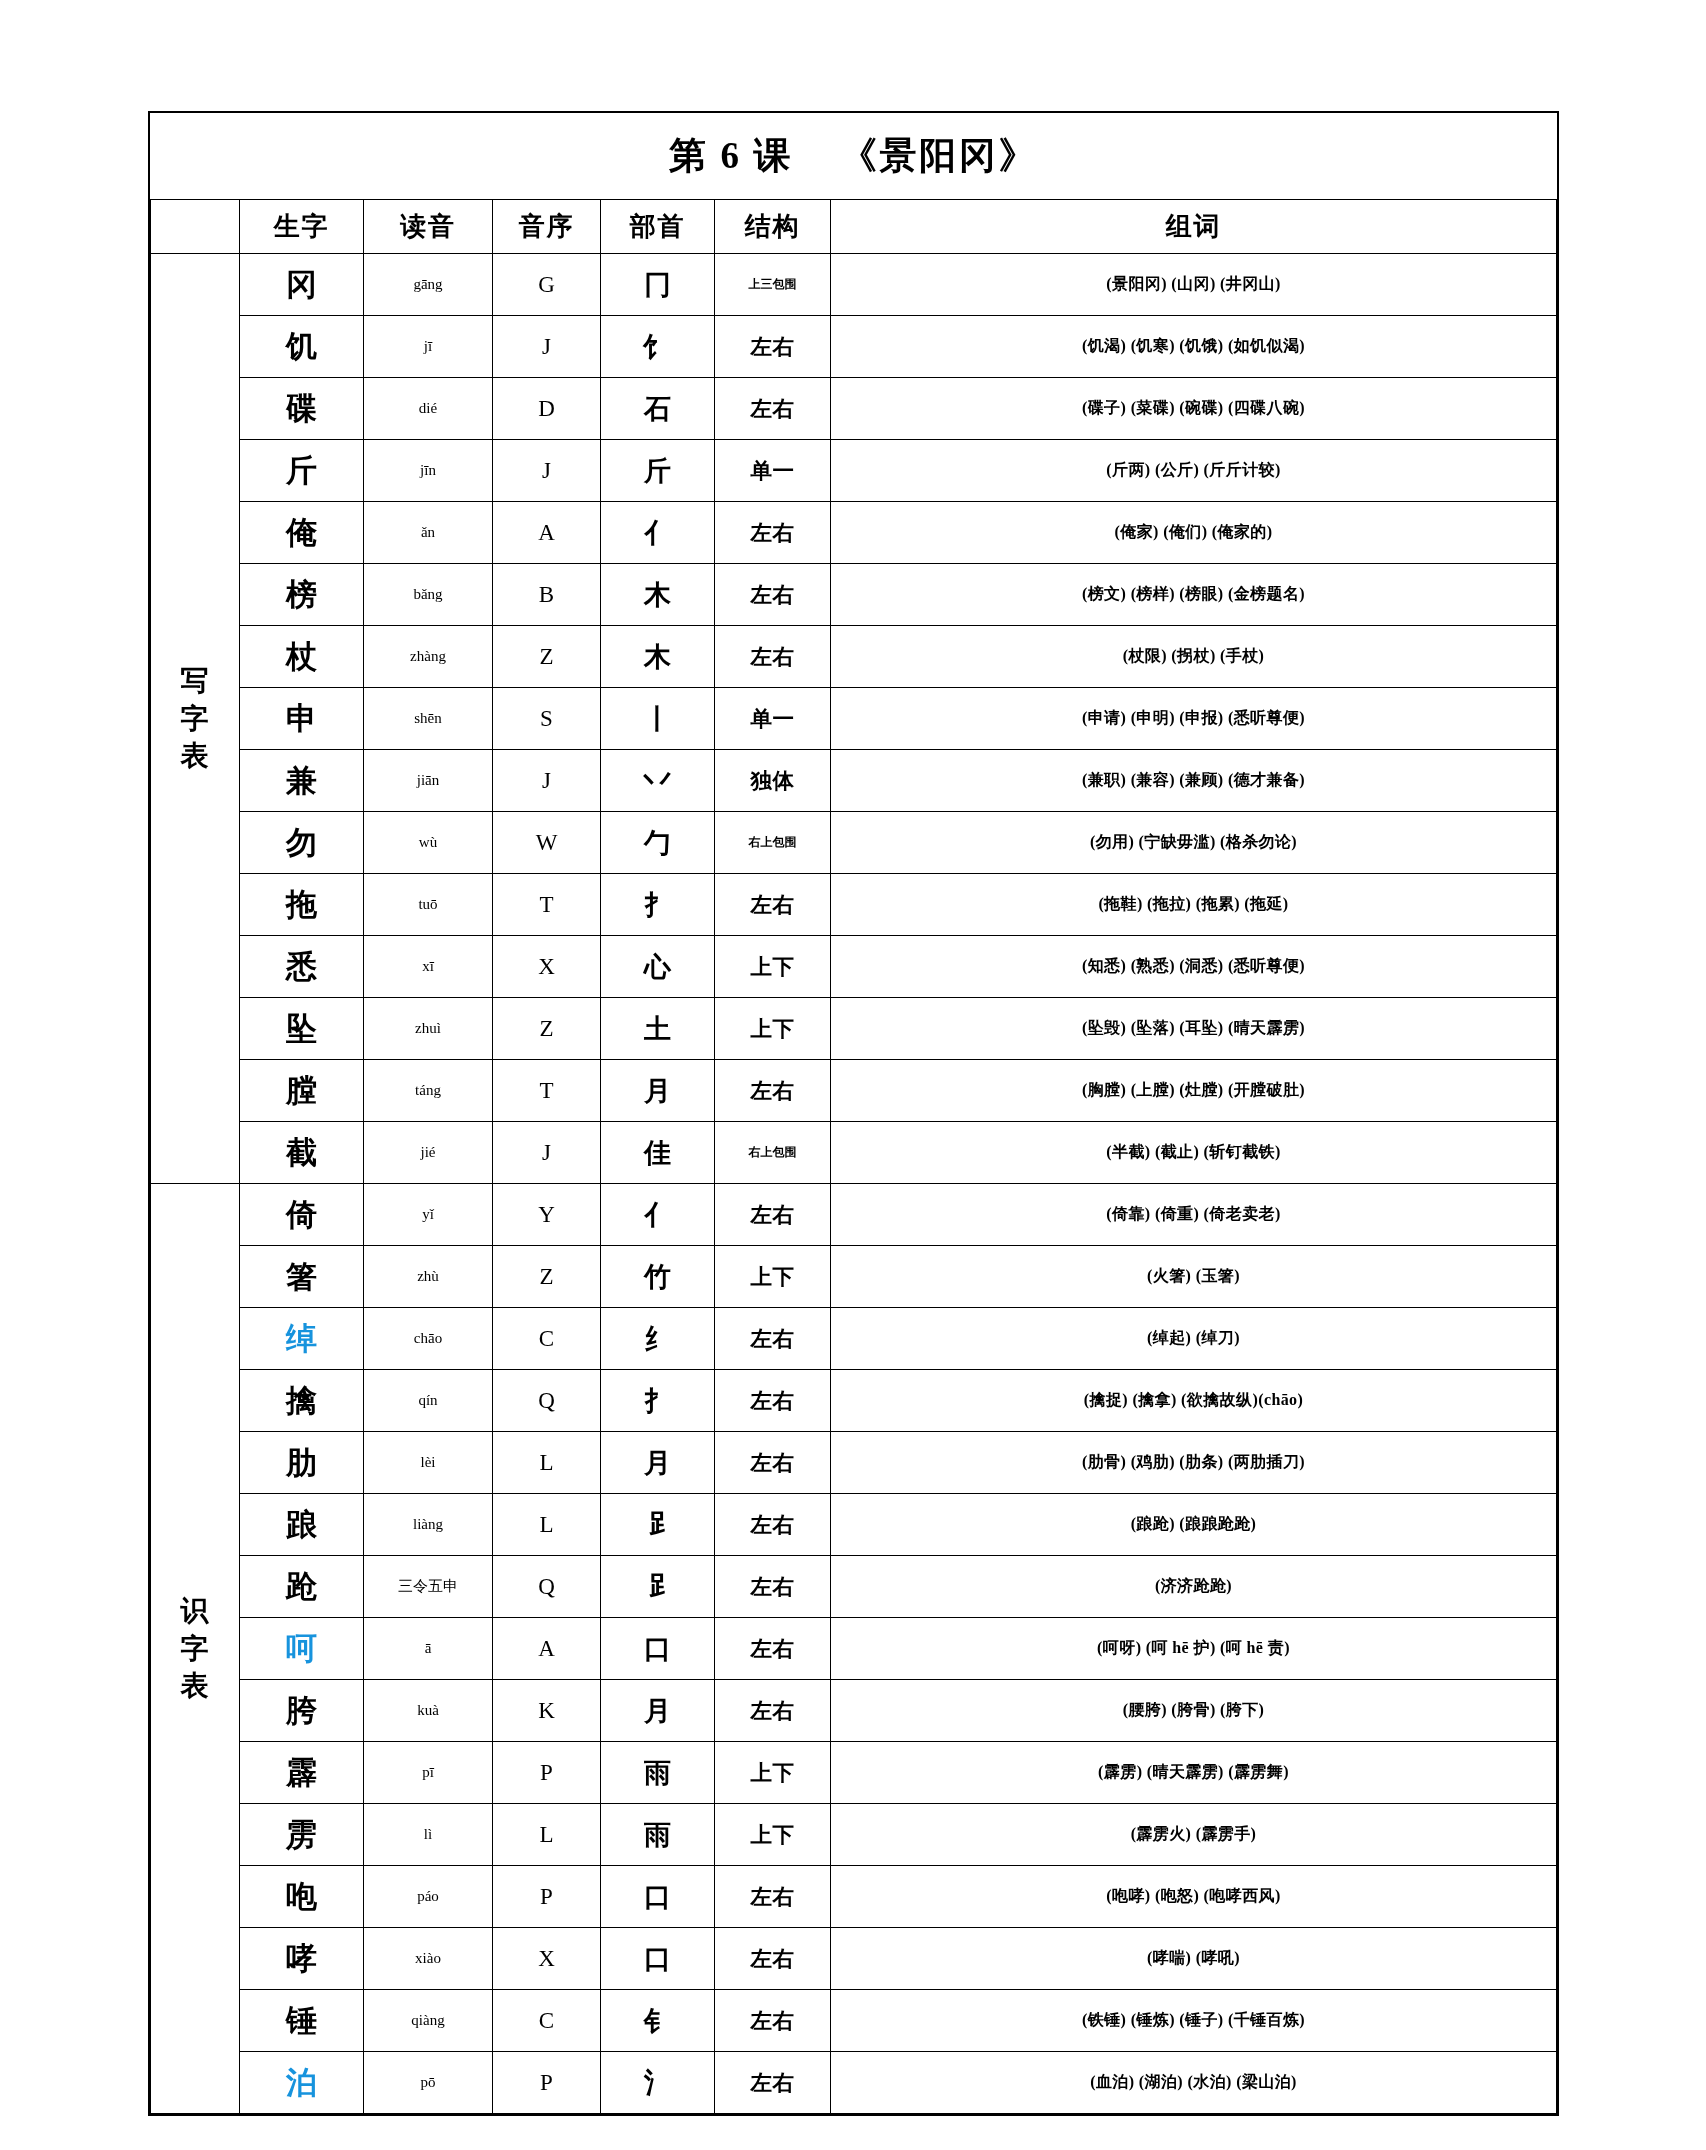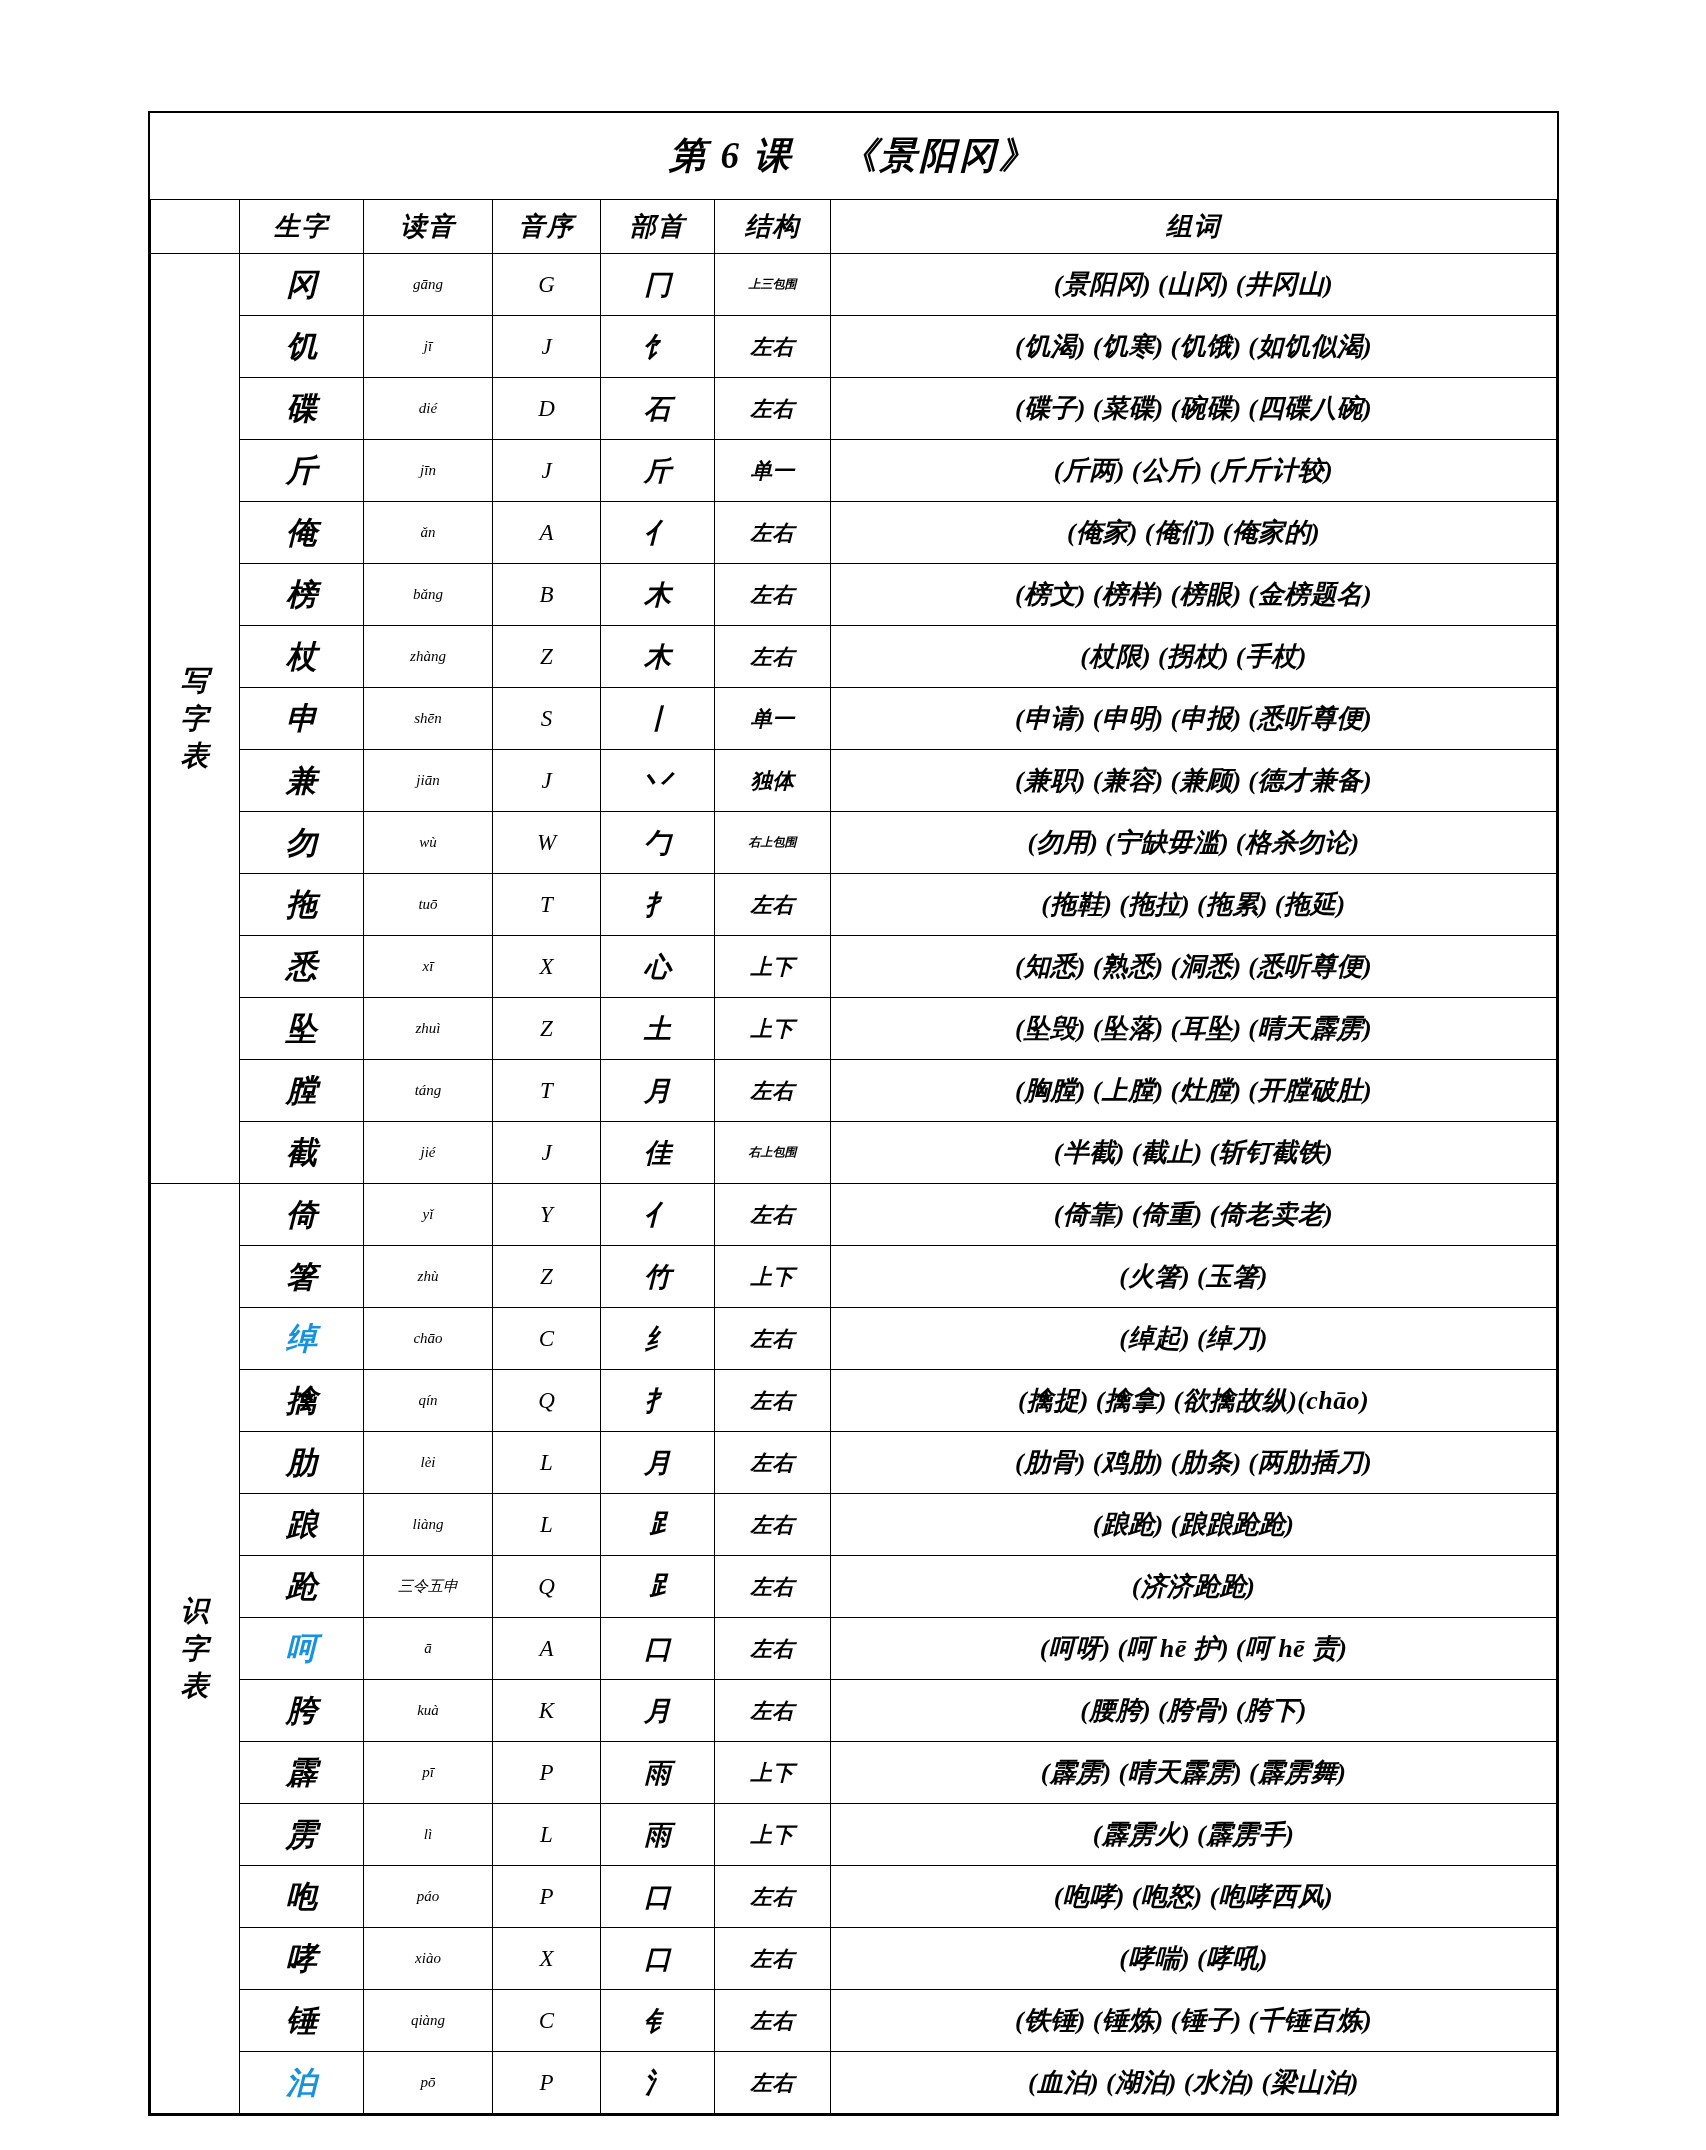--- a/index.html
+++ b/index.html
@@ -32,21 +32,20 @@
     width: 1411px;
     border: 2.2px solid #000;
     box-sizing: border-box;
     background: #fff;
   }
 
   table.hanzi {
     width: 100%;
     border-collapse: collapse;
     table-layout: fixed;
-    font-style: italic;
   }
 
   table.hanzi td, table.hanzi th {
     border: 1.3px solid #000;
     padding: 0;
     text-align: center;
     vertical-align: middle;
     background: #fff;
   }
 
@@ -117,21 +116,21 @@
     font-size: 21.5px;
     font-weight: bold;
     letter-spacing: 0.4px;
   }
   .jiegou.small {
     font-size: 12px;
     font-weight: bold;
     letter-spacing: 0px;
   }
   .cizu {
-    font-size: 26px;
+    font-size: 16px;
     font-weight: bold;
     letter-spacing: 0.4px;
     padding: 0 7.7px !important;
     white-space: nowrap;
   }
 </style>
 </head>
 <body>
 
 <div class="page">

